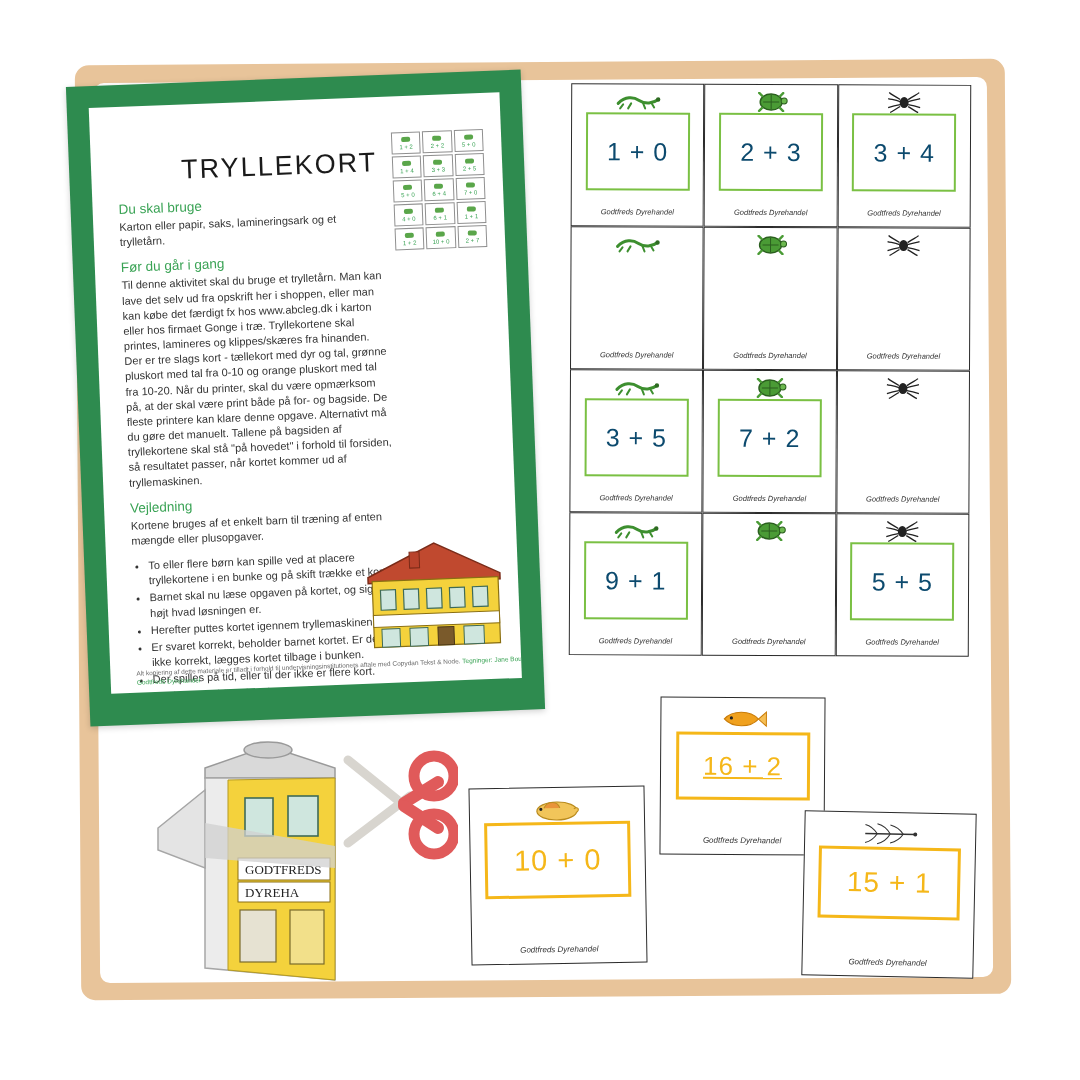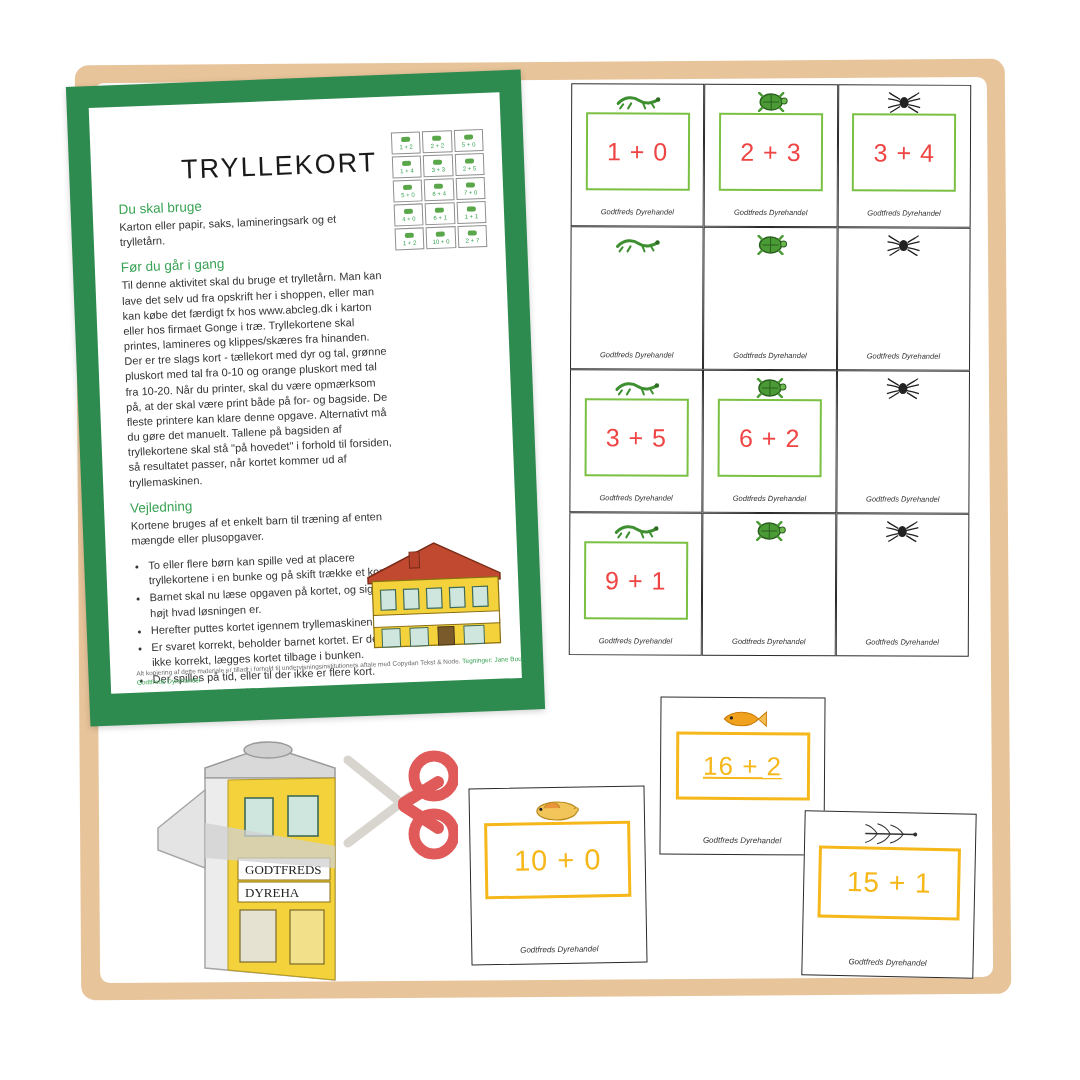--- a/index.html
+++ b/index.html
@@ -148,21 +148,21 @@
   .cardcell .crit {
     margin-top: 6px;
     height: 22px;
     display: flex; align-items: center; justify-content: center;
   }
   .cardcell .inner {
     border: 2px solid #7ac043;
     width: 100px;
     height: 74px;
     display: flex; align-items: center; justify-content: center;
-    color: #ef4444;
+    color: #0c4a6e;
     font-size: 25px;
     letter-spacing: 1px;
   }
   .cardcell .brand {
     position: absolute;
     bottom: 9px;
     font-size: 7.5px;
     font-style: italic;
     color: #333;
   }
@@ -379,21 +379,21 @@
 
   <div class="cardcell">
     <div class="crit">
       <svg width="40" height="20" viewBox="0 0 40 20">
           <ellipse cx="20" cy="10" rx="11" ry="8" fill="#4a9b35" stroke="#2b5f1f" stroke-width="1.4"></ellipse>
           <path d="M12 10 h16 M20 3 v14" stroke="#2b5f1f" stroke-width="1"></path>
           <circle cx="33" cy="9" r="3" fill="#6cb84f" stroke="#2b5f1f" stroke-width="1"></circle>
           <path d="M11 16 l-3 3 M29 16 l3 3 M11 4 l-3 -3 M29 4 l3 -3" stroke="#4a9b35" stroke-width="2.4" stroke-linecap="round"></path>
         </svg>
     </div>
-    <div class="inner">6 + 2</div>
+    <div class="inner">7 + 2</div>
     <div class="brand">Godtfreds Dyrehandel</div>
   </div>
 
   <div class="cardcell">
     <div class="crit">
       <svg width="34" height="22" viewBox="0 0 34 22">
           <ellipse cx="17" cy="11" rx="4.5" ry="5.5" fill="#222"></ellipse>
           <g stroke="#222" stroke-width="1.3" fill="none">
             <path d="M13 8 C7 4,4 3,2 1"></path>
             <path d="M13 10 C7 8,4 8,1 7"></path>
@@ -442,20 +442,21 @@
             <path d="M13 10 C7 8,4 8,1 7"></path>
             <path d="M13 13 C7 14,4 15,1 16"></path>
             <path d="M13 15 C8 18,5 20,3 21"></path>
             <path d="M21 8 C27 4,30 3,32 1"></path>
             <path d="M21 10 C27 8,30 8,33 7"></path>
             <path d="M21 13 C27 14,30 15,33 16"></path>
             <path d="M21 15 C26 18,29 20,31 21"></path>
           </g>
         </svg>
     </div>
+    <div class="inner">5 + 5</div>
     <div class="brand">Godtfreds Dyrehandel</div>
   </div>
 </div>
 
 <div class="loose" id="loose-a">
   <div class="crit">
     <svg width="50" height="24" viewBox="0 0 50 24">
         <path d="M6 12 C14 3,32 3,40 12 C32 21,14 21,6 12 Z" fill="#f0a11e" stroke="#c97c08" stroke-width="1.2"></path>
         <path d="M40 12 l8 -7 v14 z" fill="#f6bf55" stroke="#c97c08" stroke-width="1"></path>
         <circle cx="13" cy="11" r="1.6" fill="#222"></circle>

